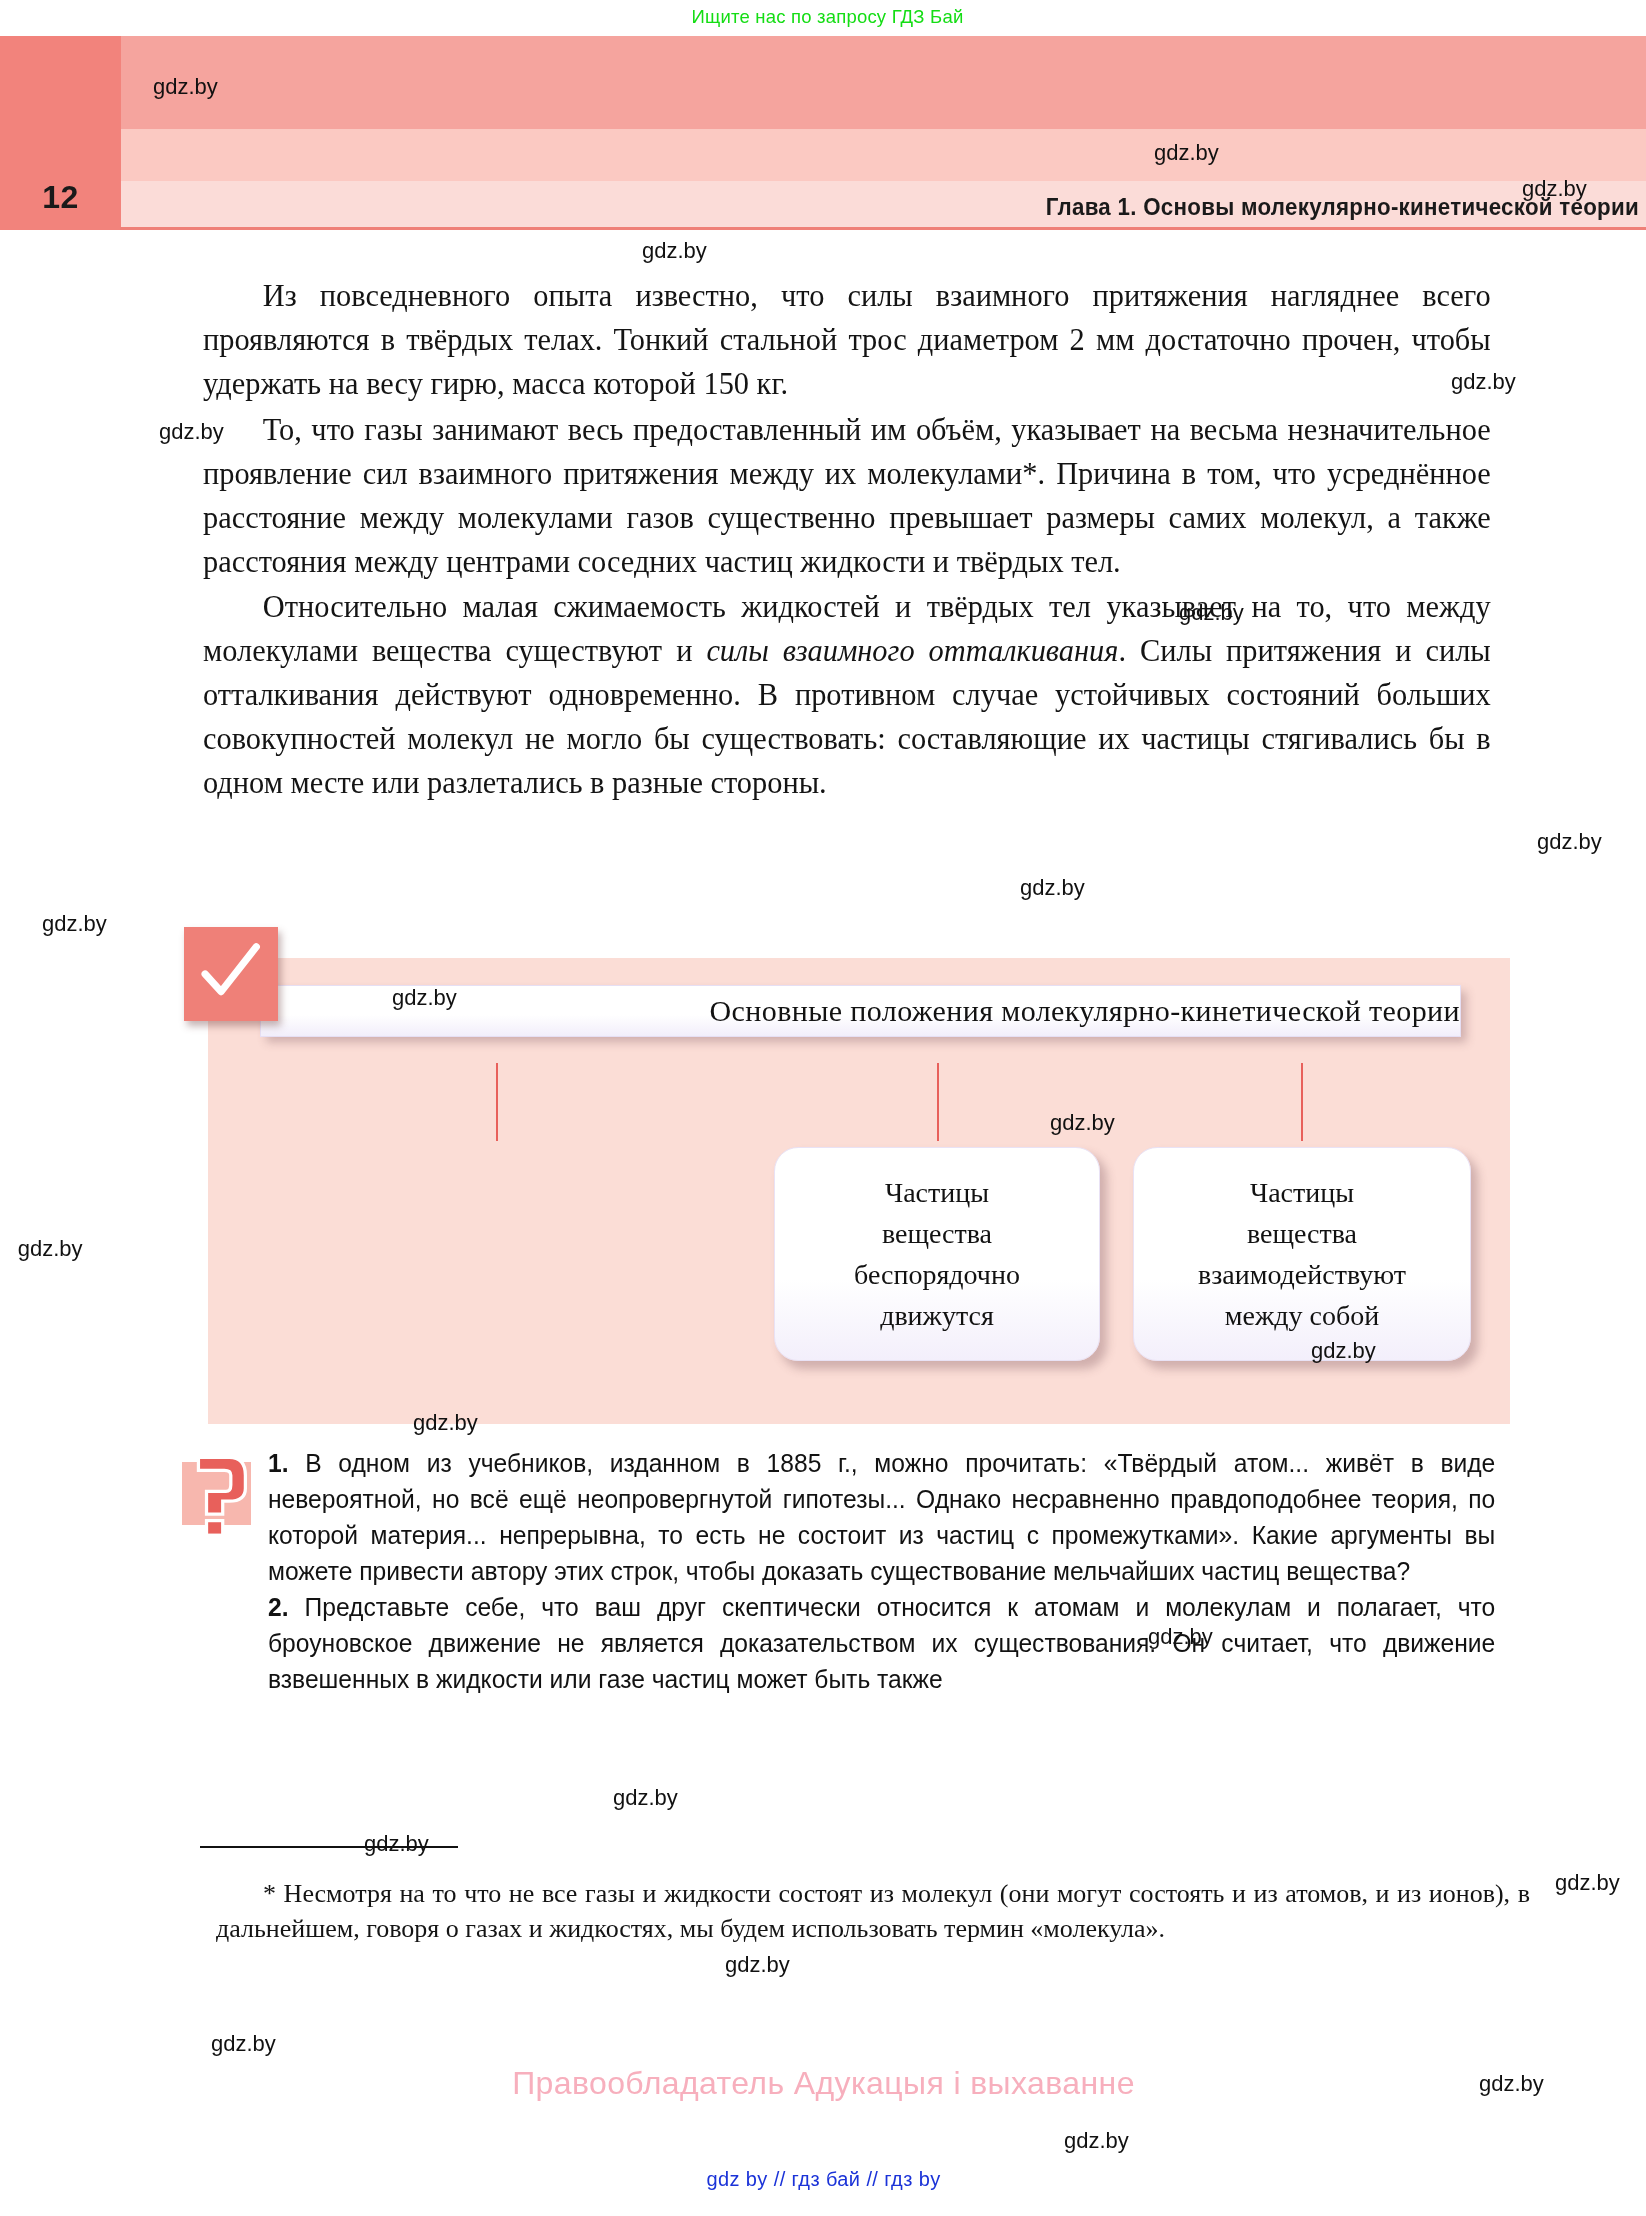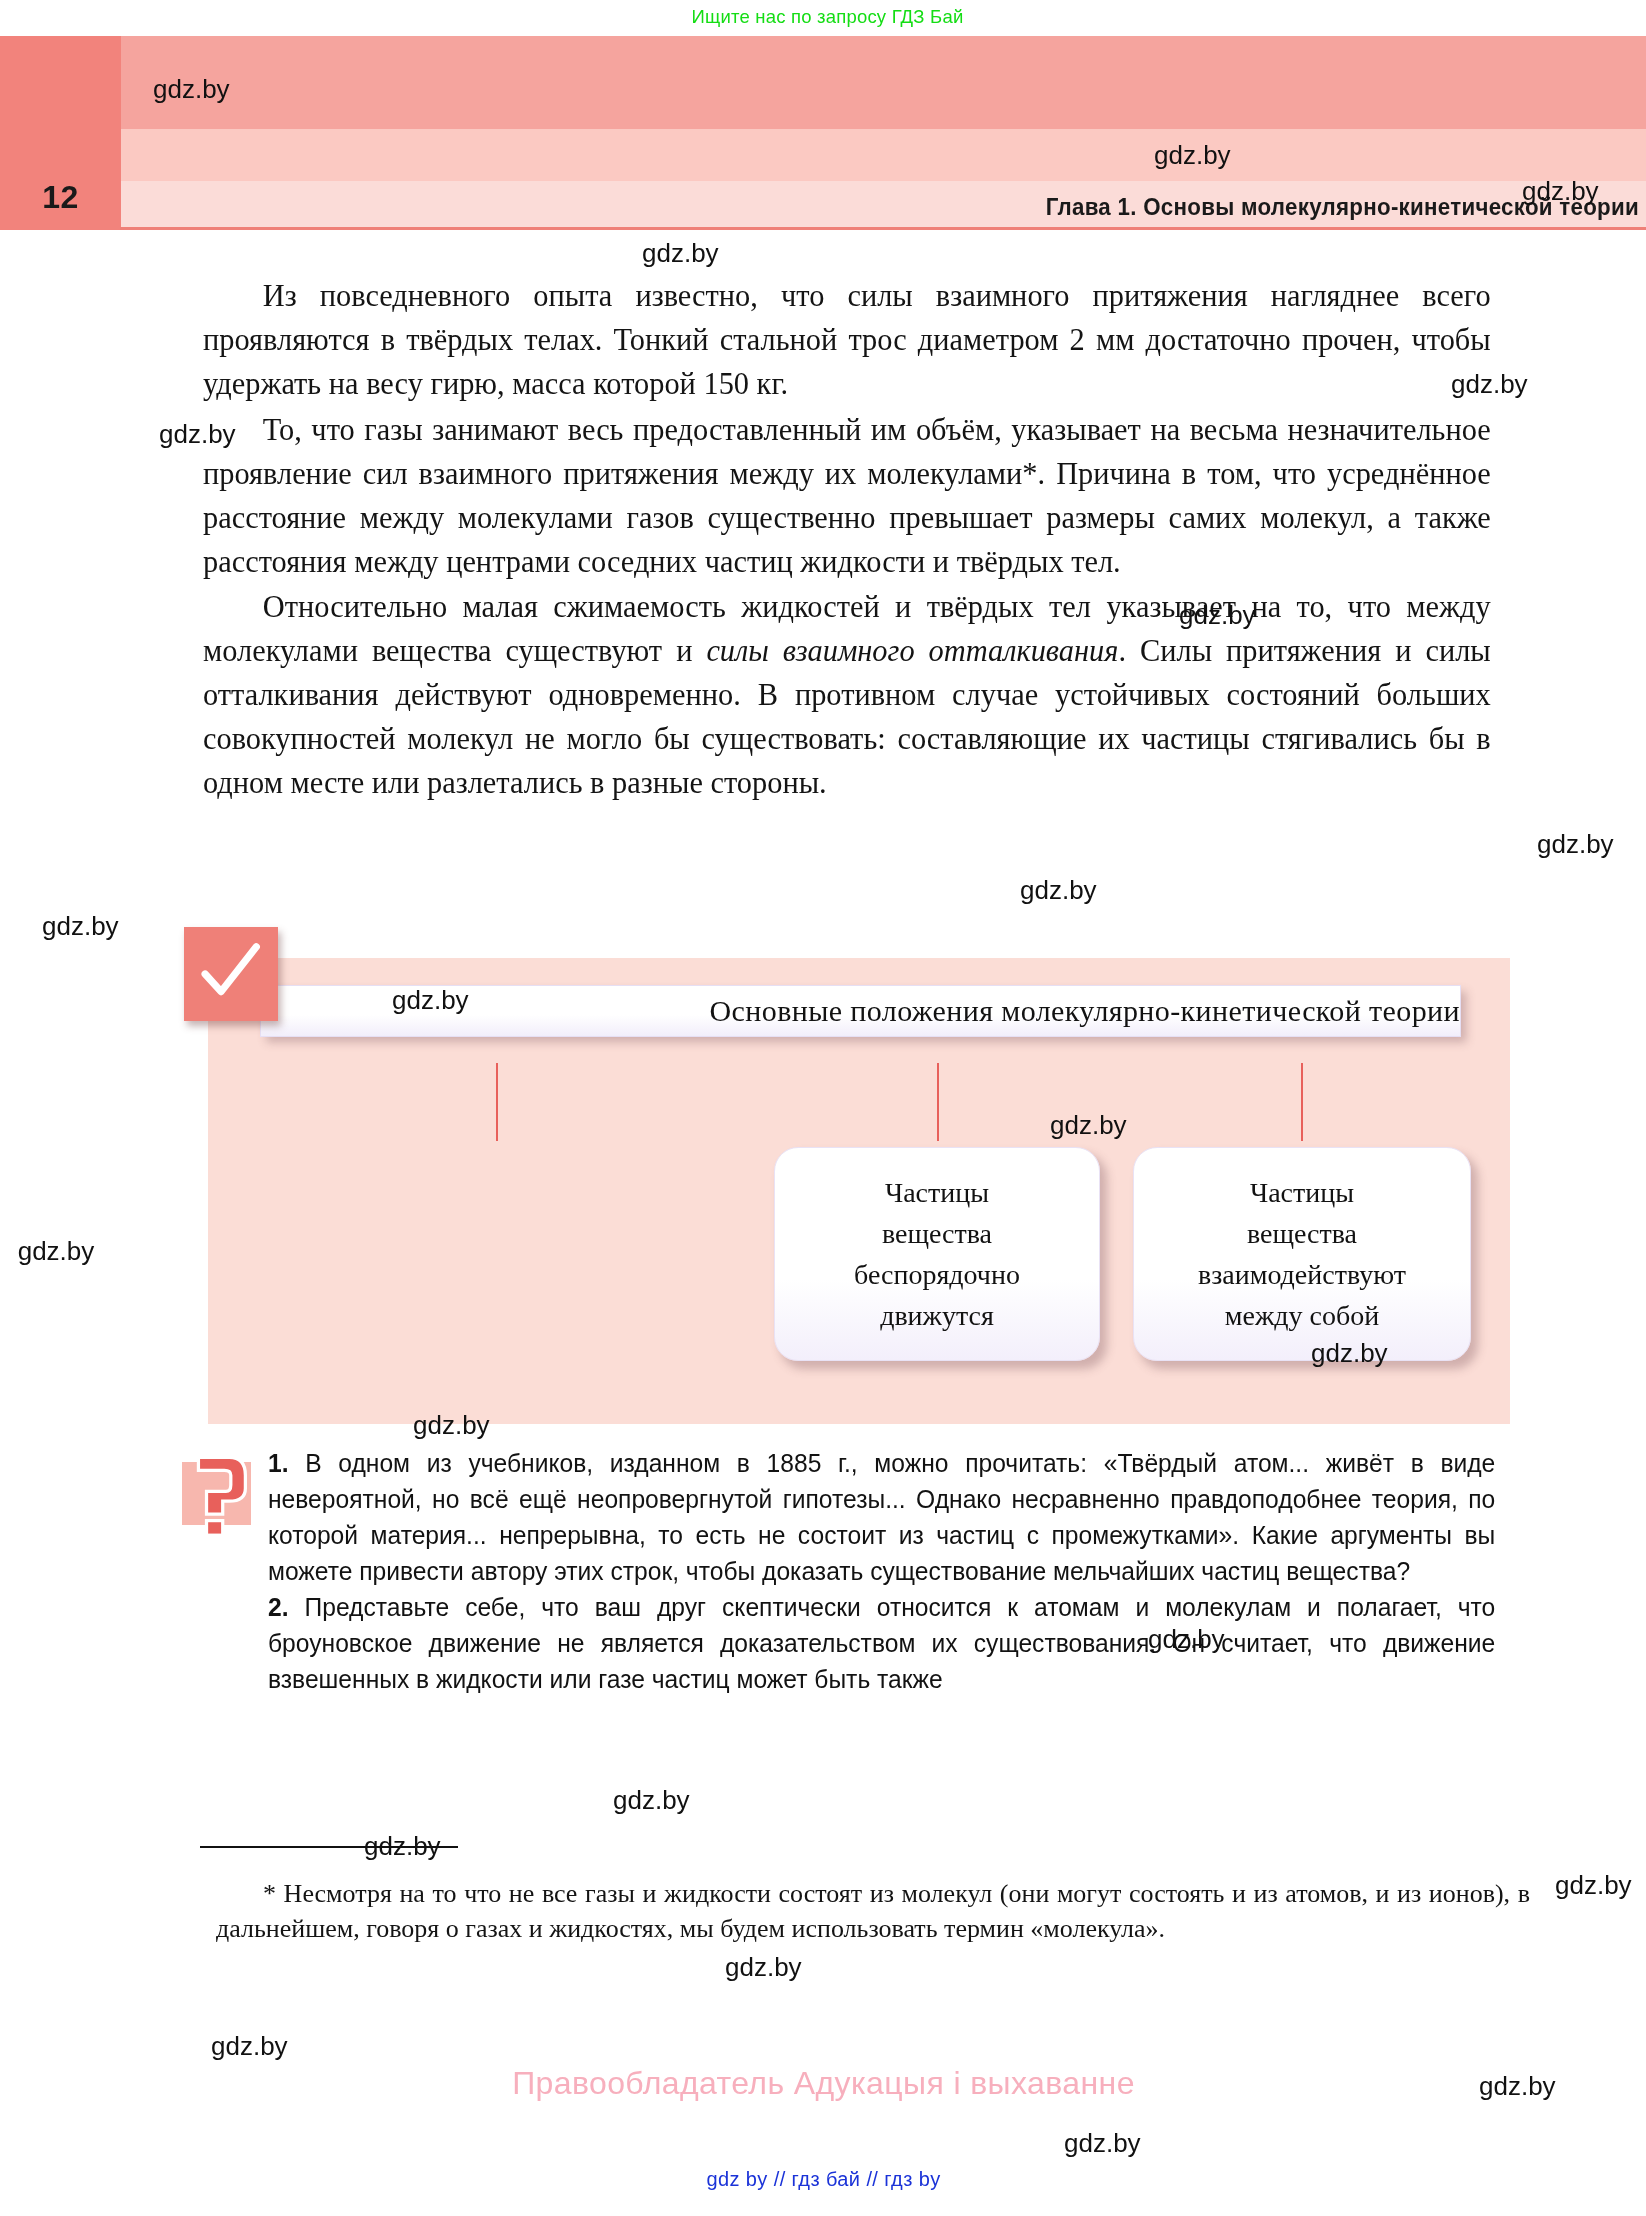--- a/index.html
+++ b/index.html
@@ -268,21 +268,21 @@
     font-family: "Liberation Sans", sans-serif;
     font-size: 20px;
     color: #1b33d8;
     letter-spacing: 0.4px;
   }
 
   
   .wm {
     position: absolute;
     font-family: "Liberation Sans", sans-serif;
-    font-size: 26px;
+    font-size: 22px;
     color: #111111;
     white-space: nowrap;
     z-index: 30;
     pointer-events: none;
   }
 </style>
 </head>
 <body>
 
 <div class="promo-strip">

